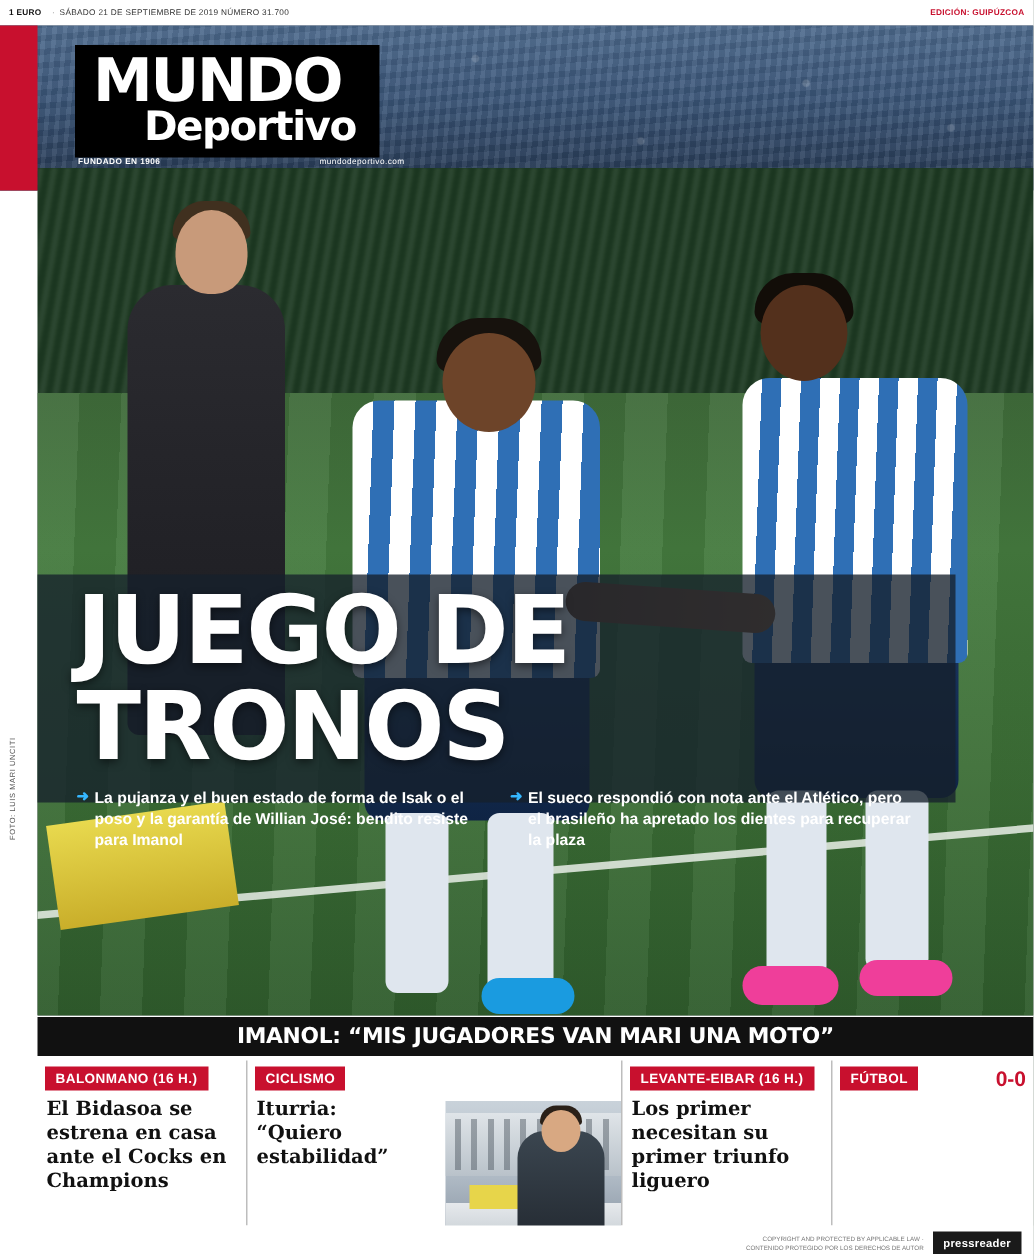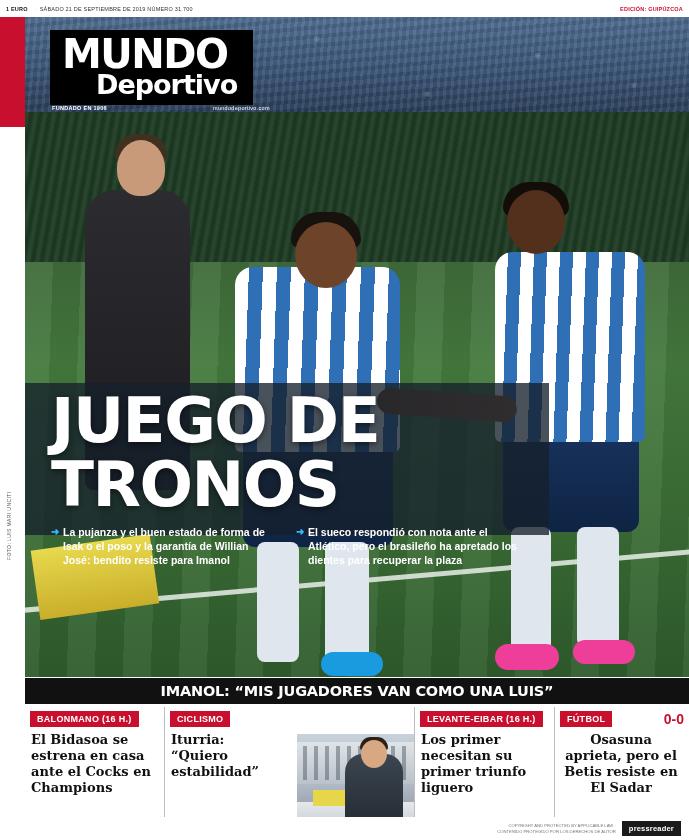--- a/index.html
+++ b/index.html
@@ -184,21 +184,21 @@
     border-radius: 13px; transform: rotate(4deg);
   }
   .crate {
     left:10px; top:430px; width:120px; height:70px;
     background: linear-gradient(180deg,#e8d94e,#c9ae2a);
     transform: rotate(-8deg);
   }
 
   
   .headline-block {
-    position: absolute; left: 25px; top: 383px; width: 524px; height: 152px;
+    position: absolute; left: 25px; top: 383px; width: 612px; height: 152px;
     background: rgba(22,32,44,.78);
     z-index: 5;
   }
   .headline {
     color: #fff; font-family: "DejaVu Sans", sans-serif; font-weight: bold;
     font-size: 63px; line-height: 64px; letter-spacing: -1.5px;
     padding: 6px 0 0 26px;
     text-shadow: 0 2px 6px rgba(0,0,0,.5);
   }
   .subheads {
@@ -383,21 +383,21 @@
       </div>
       <div class="sub">
         <span class="arrow">➜</span>
         <span>El sueco respondió con nota ante el Atlético, pero el brasileño ha apretado los dientes para recuperar la plaza</span>
       </div>
     </div>
   </div>
 
   <div class="credit">FOTO: LUIS MARI UNCITI</div>
 
-  <div class="quotebar">IMANOL: “MIS JUGADORES VAN COMO UNA LUIS”</div>
+  <div class="quotebar">IMANOL: “MIS JUGADORES VAN MARI UNA MOTO”</div>
 
   <div class="bottom">
 
     <div class="col col-1">
       <div class="kicker-row">
         <div class="kicker">BALONMANO (16 H.)</div>
       </div>
       <div class="brief">El Bidasoa se estrena en casa ante el Cocks en Champions</div>
     </div>
 
@@ -425,21 +425,20 @@
         <div class="kicker">LEVANTE-EIBAR (16 H.)</div>
       </div>
       <div class="brief">Los primer necesitan su primer triunfo liguero</div>
     </div>
 
     <div class="col col-4">
       <div class="kicker-row">
         <div class="kicker">FÚTBOL</div>
         <div class="score">0-0</div>
       </div>
-      <div class="brief">Osasuna aprieta, pero el Betis resiste en El Sadar</div>
     </div>
 
   </div>
 
   <div class="footer">
     <div class="footer-legal">COPYRIGHT AND PROTECTED BY APPLICABLE LAW · CONTENIDO PROTEGIDO POR LOS DERECHOS DE AUTOR</div>
     <div class="pr-logo">pressreader</div>
   </div>
   <div class="footer-left"></div>
 

